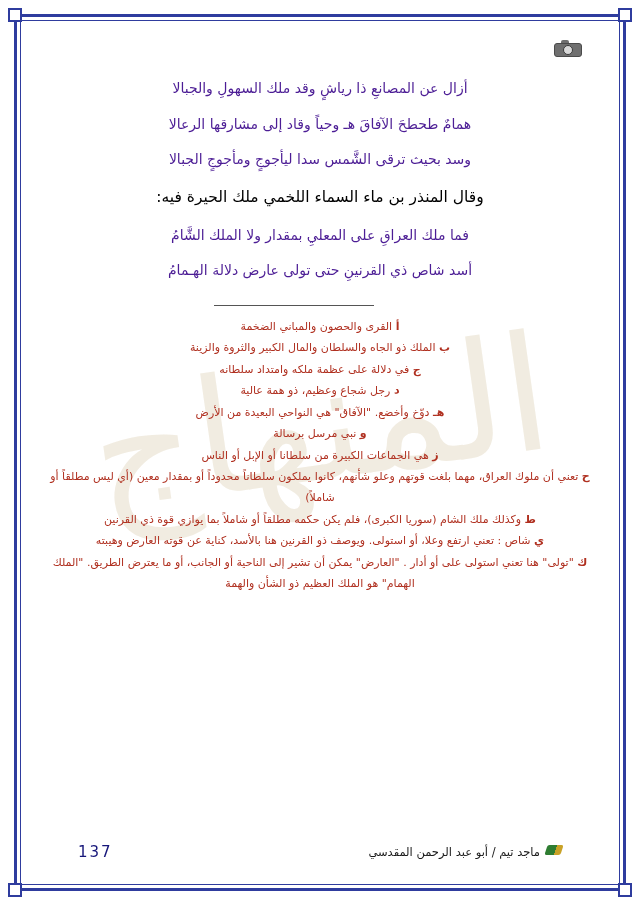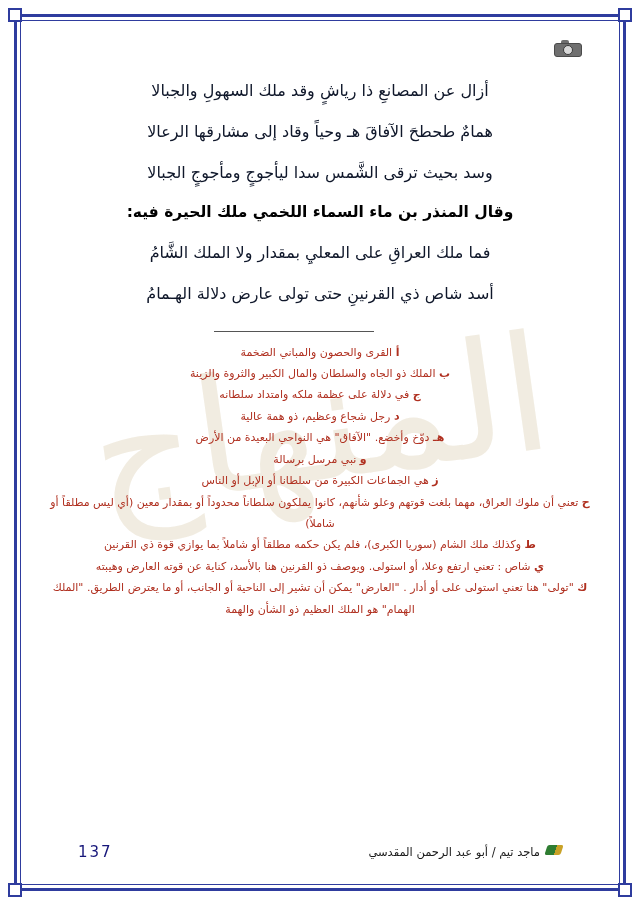--- a/index.html
+++ b/index.html
@@ -105,29 +105,29 @@
     width: 8px; height: 4px;
     background: #6f6f6f;
     border-radius: 2px 2px 0 0;
   }
 
   .verses {
     margin-top: 16px;
     text-align: center;
   }
   .verse {
-    color: #0f172a;
-    font-size: 16px;
+    color: #4c1d95;
+    font-size: 14px;
     line-height: 2.55;
     white-space: nowrap;
     font-family: "DejaVu Sans", "Liberation Sans", sans-serif;
   }
   .verse.black {
     color: #000000;
-    font-weight: bold;
+    font-weight: normal;
     font-size: 15.5px;
     text-align: center;
   }
 
   .divider {
     width: 160px;
     height: 0;
     border-top: 1px solid #555;
     margin: 16px auto 10px 180px;
   }

